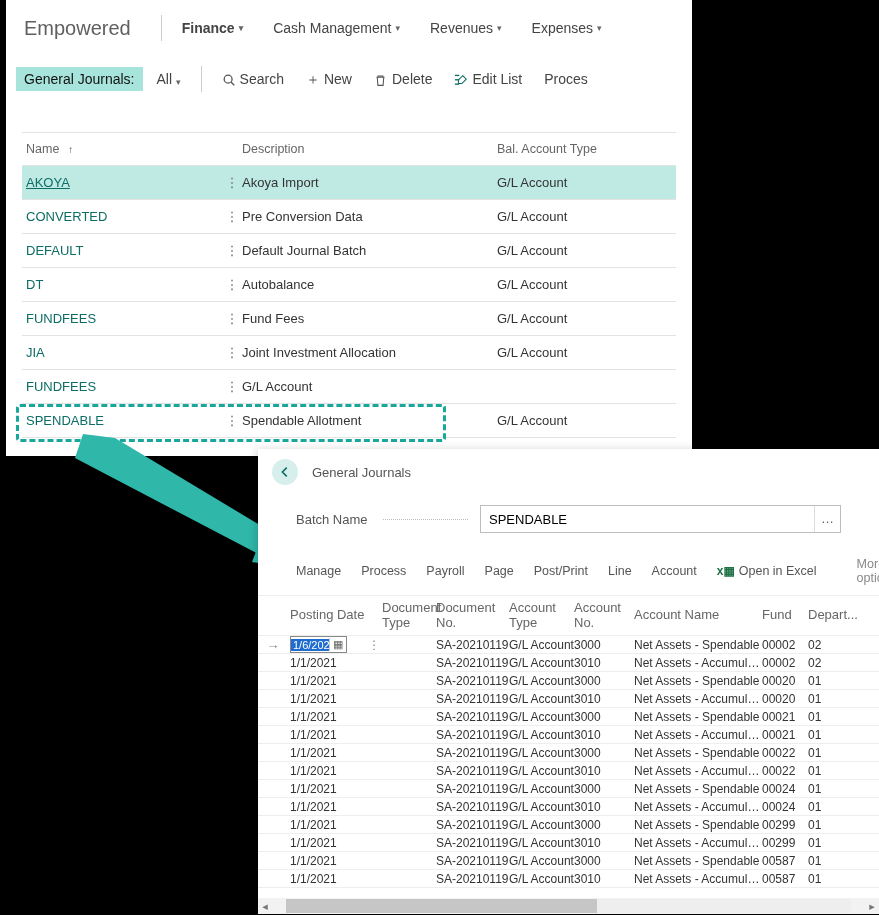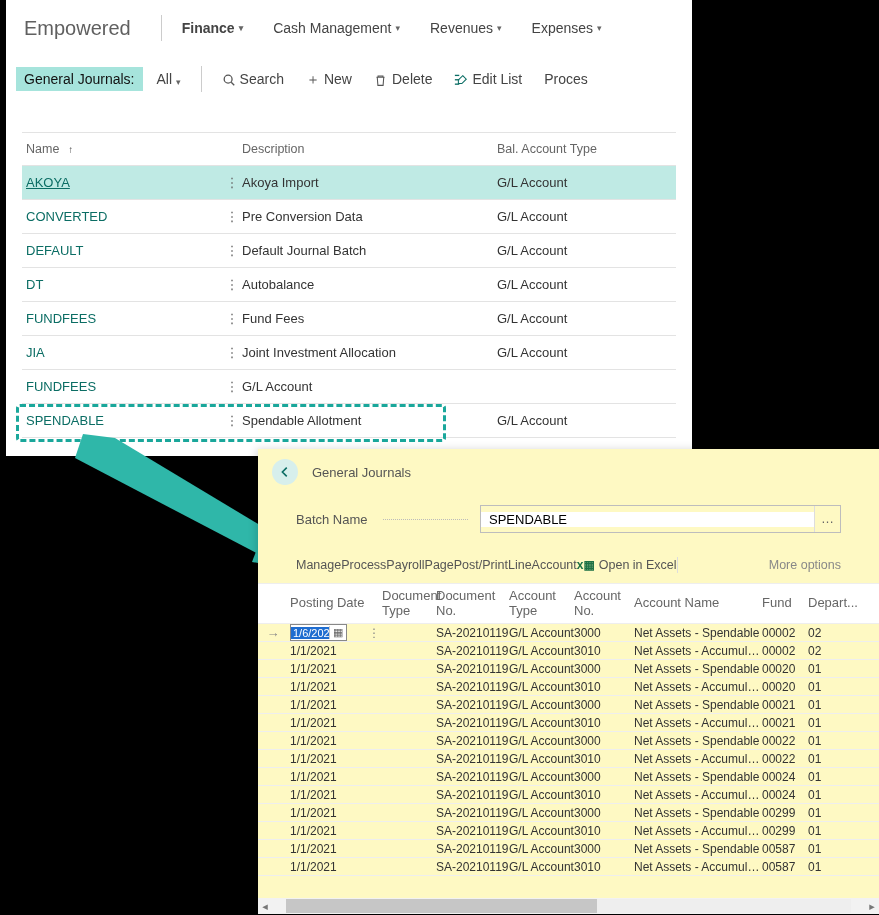--- a/index.html
+++ b/index.html
@@ -114,21 +114,21 @@
     pointer-events: none;
   }
 
   
   .panel-bottom {
     position: absolute;
     left: 258px;
     top: 449px;
     width: 621px;
     height: 465px;
-    background: #fef9c3;
+    background: #ffffff;
     box-shadow: -2px 0 8px rgba(0,0,0,.15);
     display: flex;
     flex-direction: column;
   }
   .pb-head {
     display: flex;
     align-items: center;
     gap: 14px;
     padding: 10px 14px 14px 14px;
   }
@@ -174,20 +174,21 @@
     line-height:26px;
     color:#666;
     cursor:pointer;
     font-size: 13px;
   }
 
   .pb-tabs {
     display:flex;
     align-items:center;
     padding: 10px 38px 10px 38px;
+    gap: 20px;
     border-bottom: 1px solid #eee;
     font-size:12.5px;
     color:#555;
   }
   .pb-tabs .tab { cursor:pointer; white-space:nowrap;}
   .pb-tabs .divider { width:1px; height:16px; background:#ddd;}
   .excel { display:inline-flex; align-items:center; gap:4px;}
   .more-opts { margin-left:auto; color:#888;}
 
   .lines-wrap {

